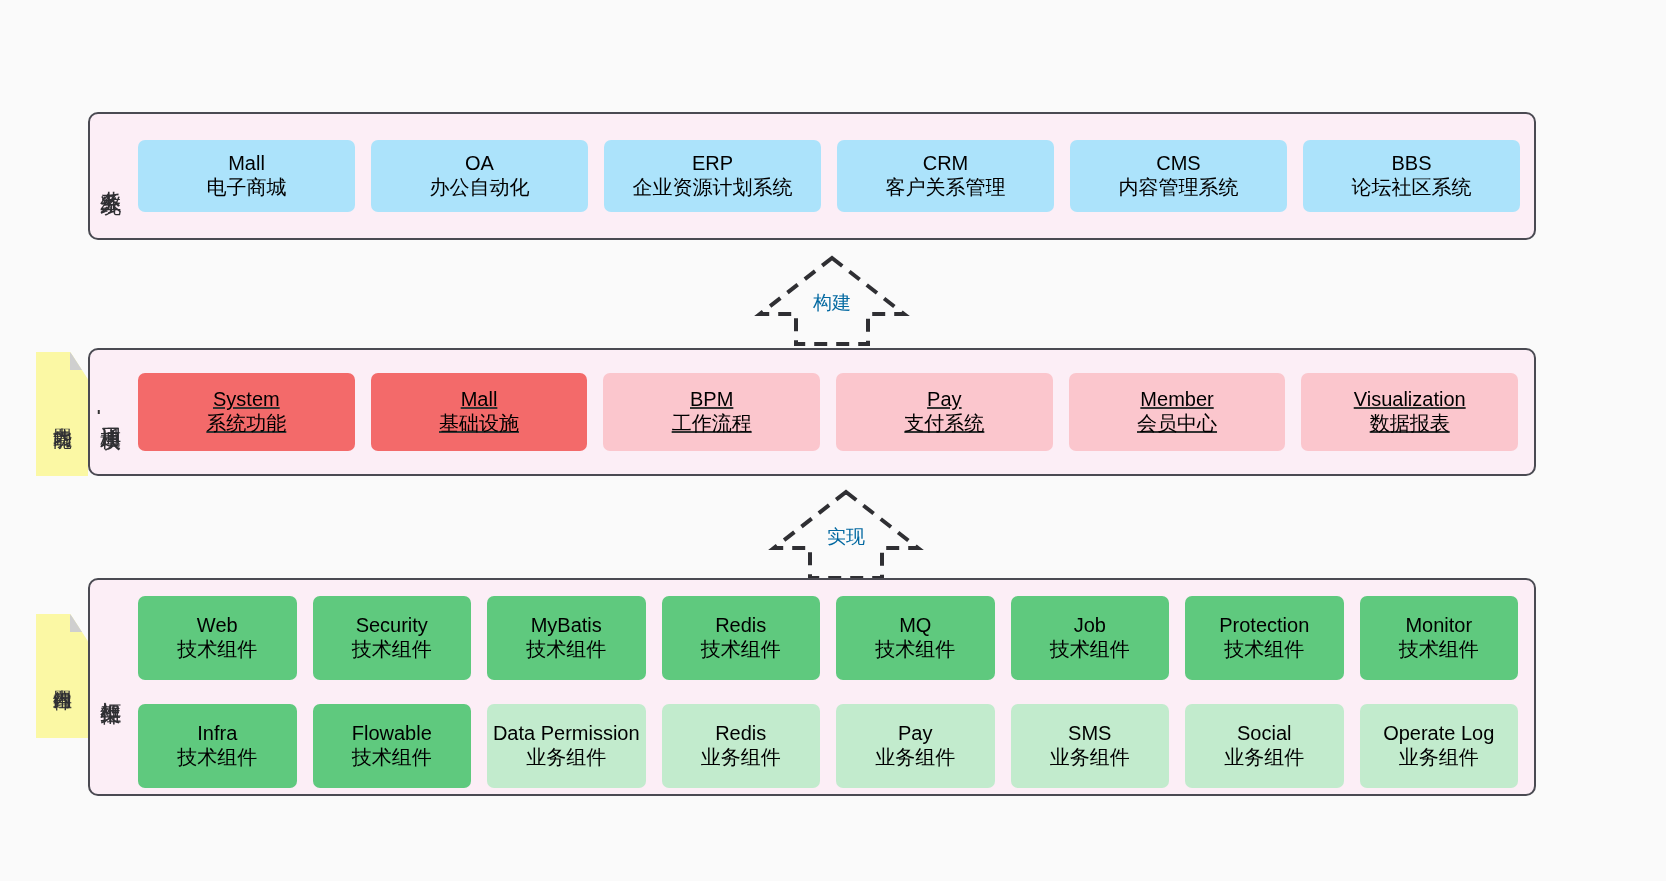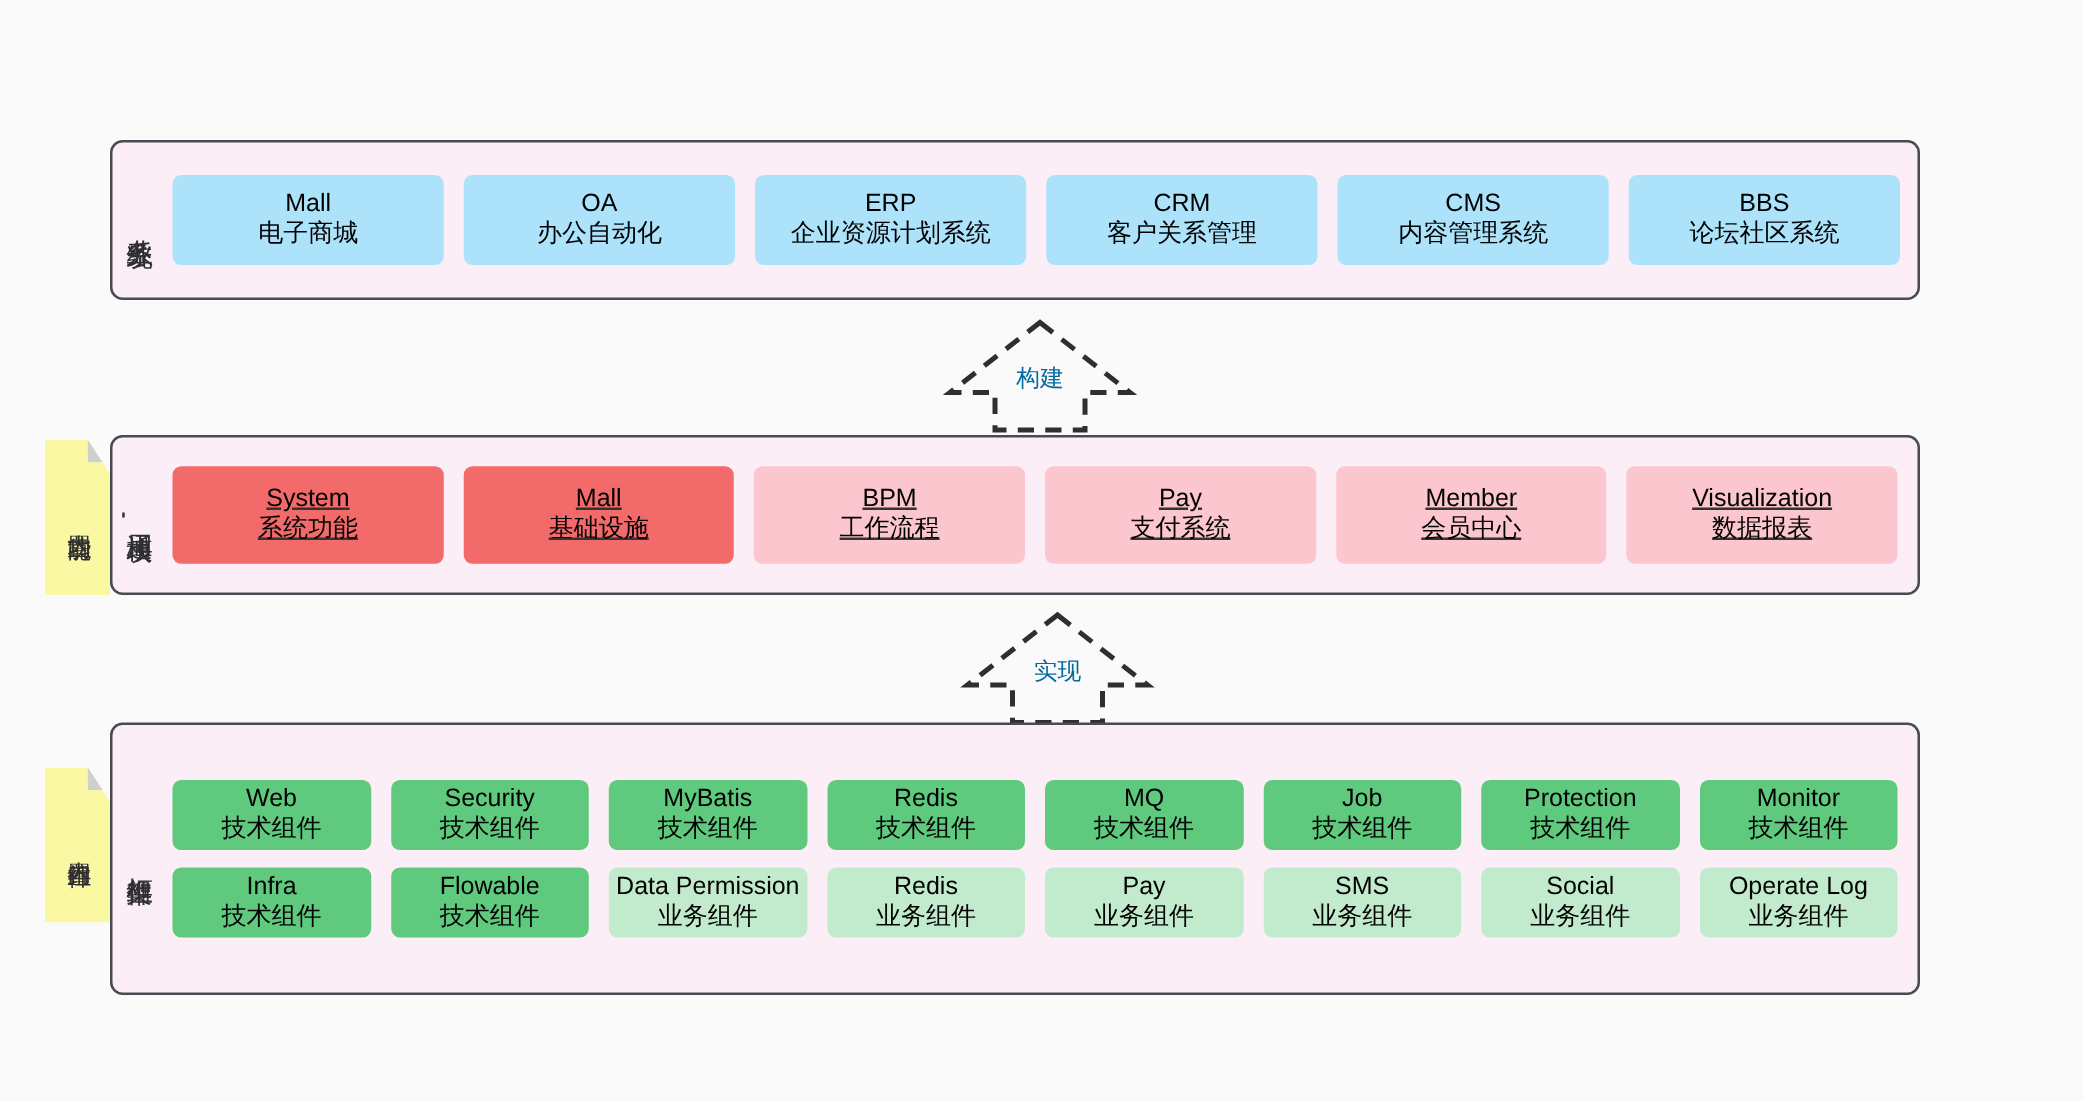--- a/index.html
+++ b/index.html
@@ -84,21 +84,21 @@
 
   
   #layer-business { left: 88px;  top: 112px; width: 1448px; height: 128px; }
   #layer-business .layer-body { padding-right: 14px; }
   #layer-business .card { height: 72px; }
 
   #layer-common   { left: 88px;  top: 348px; width: 1448px; height: 128px; text-decoration: underline; }
   #layer-common .card { height: 78px; }
 
   #layer-framework{ left: 88px;  top: 578px; width: 1448px; height: 218px; }
-  #layer-framework .card { height: 56px; }
+  #layer-framework .card { height: 84px; margin-top: 10px; }
 
   
   .sticky {
     position: absolute;
     width: 52px;
     background: #fbf8a4;
     box-sizing: border-box;
     display: flex;
     align-items: center;
     justify-content: center;

